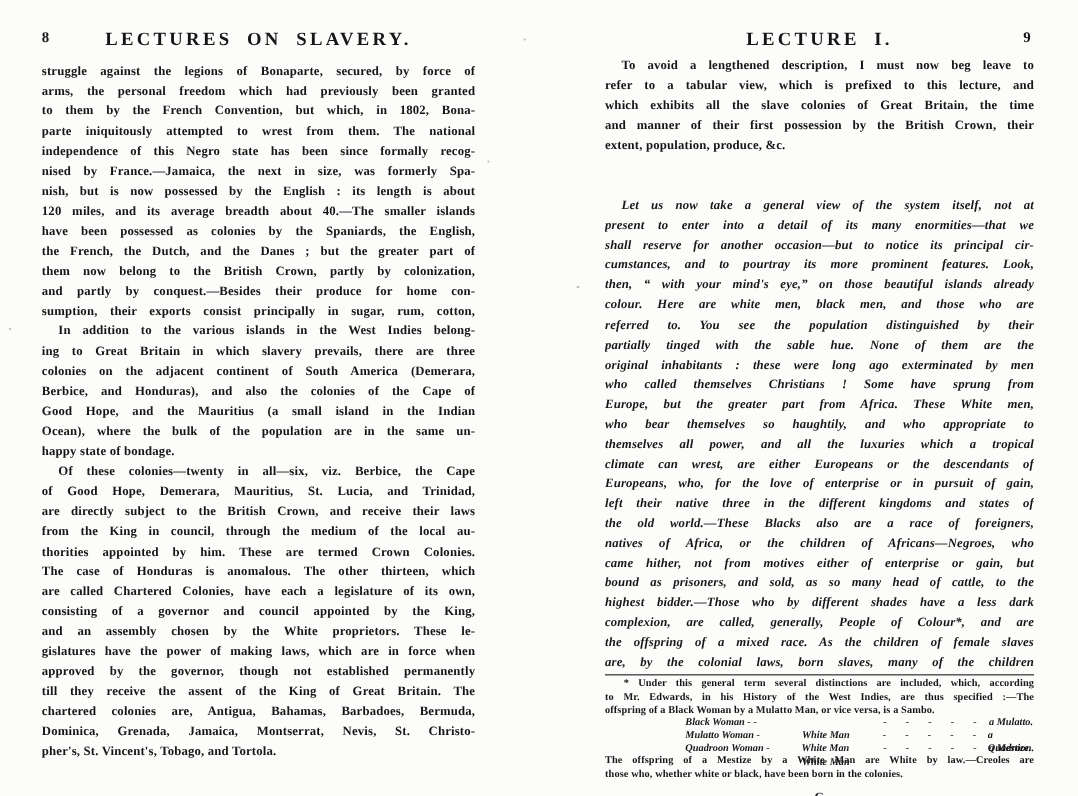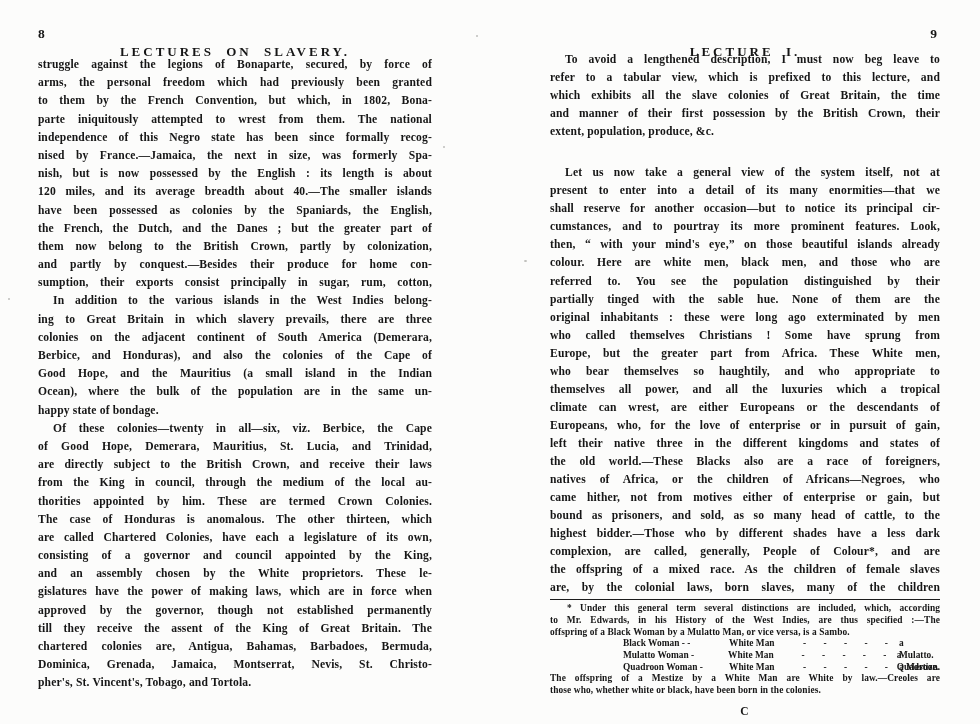--- a/index.html
+++ b/index.html
@@ -12,47 +12,47 @@
   }
   .page-col { position:absolute; top:26px; }
   .col-left  { left:38px;  width:394px; }
   .col-right { left:550px; width:390px; }
 
   .header { position:relative; height:22px; }
   .page-num { position:absolute; top:0; font-size:13.5px; letter-spacing:1px; }
   .page-num.pn-left  { left:0; }
   .page-num.pn-right { right:2px; }
   .running-head {
-    position:absolute; left:0; right:0; top:18px; text-align:center;
-    font-size:13px; letter-spacing:3px; word-spacing:6px;
+    position:absolute; left:0; right:0; top:0; text-align:center;
+    font-size:17px; letter-spacing:3px; word-spacing:6px;
   }
 
   .body-text { position:relative; }
   .col-left  .body-text { margin-top:8px; }
   .col-right .body-text { margin-top:3px; }
 
   .line {
     font-size:11.6px; line-height:18.2px;
     text-align:justify; text-align-last:justify;
     letter-spacing:0.15px; white-space:normal; overflow:hidden; height:18.2px;
   }
   .col-right .line { line-height:18.05px; height:18.05px; }
   .line.last   { text-align-last:left; }
   .line.indent { text-indent:15px; }
-  .para.gap { margin-top:23px; }
+  .para.gap { margin-top:37px;font-style:italic; }
 
   .footnote { margin-top:2px; }
   .footnote-rule { border:none; border-top:1.6px solid #1c1c1c; margin:0 0 3px 0; }
   .footnote .line {
     font-size:9.4px; line-height:11.7px; height:11.7px; letter-spacing:0.1px;
   }
   .footnote .line.indent { text-indent:17px; }
-  .fn-row { display:flex; padding-left:73px; font-size:9.4px; line-height:11.7px; height:11.7px; }
+  .fn-row { display:flex; padding-left:73px; font-size:9.4px; line-height:11.7px; height:11.7px;font-style:italic; }
   .fn-c1 { width:106px; }
-  .fn-c2 { width:74px; }
+  .fn-c2 { width:74px;margin-top:12px; }
   .fn-c3 { width:96px; word-spacing:13px; letter-spacing:1px; }
   .fn-c4 { flex:1; }
 
   .signature { text-align:center; font-size:11.5px; margin-top:8px; letter-spacing:1px; }
 
   .speck { position:absolute; background:#8a8a86; border-radius:50%; opacity:0.55; }
 </style>
 </head>
 <body>
 

